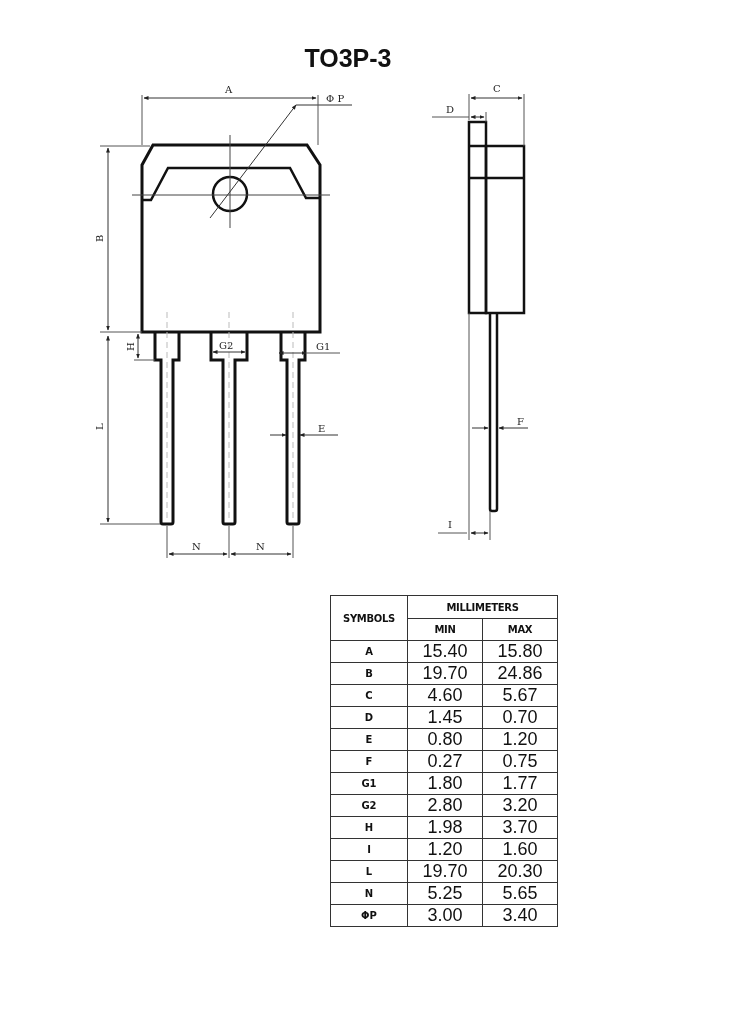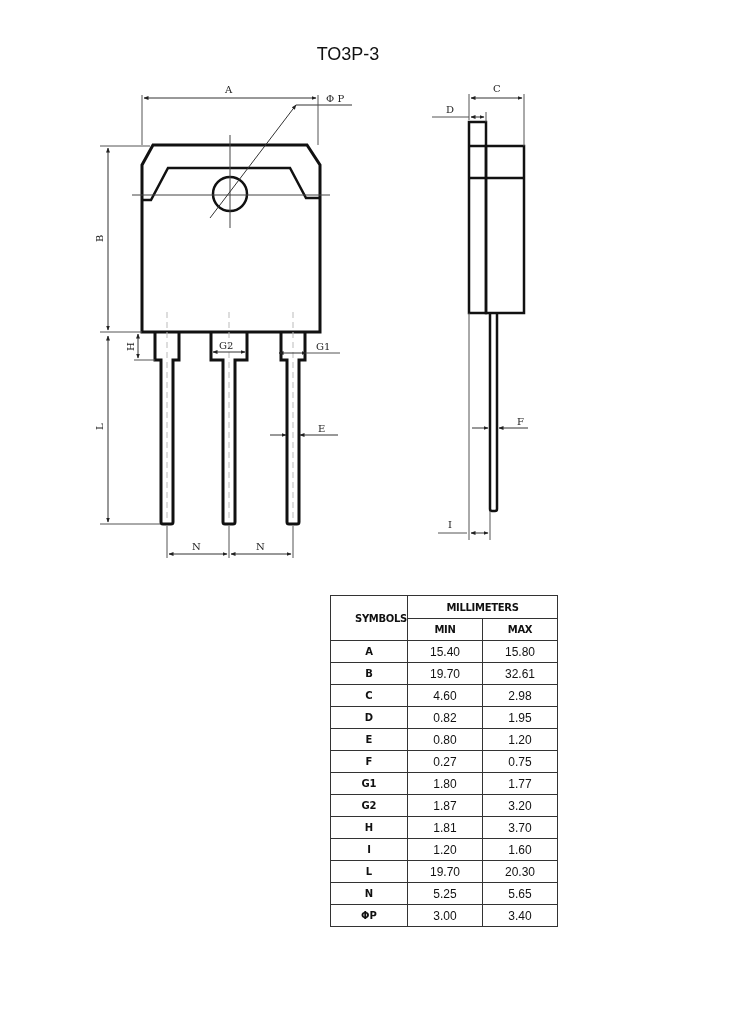--- a/index.html
+++ b/index.html
@@ -1,33 +1,33 @@
 <!DOCTYPE html>
 <html><head>
 <meta charset="utf-8">
 <style>
   html, body { margin: 0; padding: 0; background: #ffffff; }
   body { width: 756px; height: 1010px; position: relative; overflow: hidden; font-family: "Liberation Sans", sans-serif; }
   .title {
     position: absolute; left: 0; top: 44px; width: 696px; text-align: center;
-    font-family: "Liberation Sans", sans-serif; font-weight: normal; font-size: 18px; color: #111;
+    font-family: "Liberation Sans", sans-serif; font-weight: bold; font-size: 25px; color: #111;
   }
   svg.drawing { position: absolute; left: 0; top: 0; }
   .dimlbl { font-family: "DejaVu Serif", serif; font-size: 10px; fill: #222; }
   table.dims {
     position: absolute; left: 330px; top: 595px; border-collapse: collapse;
     font-family: "DejaVu Sans", sans-serif; color: #111;
   }
   table.dims td, table.dims th {
     border: 1.5px solid #333; height: 21px; padding: 0; text-align: center;
   }
   table.dims th { font-weight: bold; font-size: 10px; letter-spacing: -0.3px; }
   table.dims td.sym { font-weight: bold; font-size: 10px; width: 76px; }
-  table.dims td.val { font-family: "Liberation Sans", sans-serif; font-size: 12px; width: 74px; }
-  table.dims th.symh { width: 76px; text-align: right; }
+  table.dims td.val { font-family: "Liberation Sans", sans-serif; font-size: 18px; width: 74px; }
+  table.dims th.symh { width: 76px; }
   table.dims th.mm { height: 22px; }
 </style>
 </head>
 <body>
 
 <div class="title">TO3P-3</div>
 
 <svg class="drawing" width="756" height="580" viewBox="0 0 756 580" xmlns="http://www.w3.org/2000/svg">
   <defs>
     <marker id="arr" viewBox="0 0 10 10" refX="9" refY="5" markerWidth="5" markerHeight="5" orient="auto-start-reverse">
@@ -149,55 +149,55 @@
   </thead>
   <tbody>
     <tr>
         <td class="sym">A</td>
         <td class="val">15.40</td>
         <td class="val">15.80</td>
       </tr>
     <tr>
         <td class="sym">B</td>
         <td class="val">19.70</td>
-        <td class="val">32.61</td>
+        <td class="val">24.86</td>
       </tr>
     <tr>
         <td class="sym">C</td>
         <td class="val">4.60</td>
-        <td class="val">2.98</td>
+        <td class="val">5.67</td>
       </tr>
     <tr>
         <td class="sym">D</td>
-        <td class="val">0.82</td>
-        <td class="val">1.95</td>
+        <td class="val">1.45</td>
+        <td class="val">0.70</td>
       </tr>
     <tr>
         <td class="sym">E</td>
         <td class="val">0.80</td>
         <td class="val">1.20</td>
       </tr>
     <tr>
         <td class="sym">F</td>
         <td class="val">0.27</td>
         <td class="val">0.75</td>
       </tr>
     <tr>
         <td class="sym">G1</td>
         <td class="val">1.80</td>
         <td class="val">1.77</td>
       </tr>
     <tr>
         <td class="sym">G2</td>
-        <td class="val">1.87</td>
+        <td class="val">2.80</td>
         <td class="val">3.20</td>
       </tr>
     <tr>
         <td class="sym">H</td>
-        <td class="val">1.81</td>
+        <td class="val">1.98</td>
         <td class="val">3.70</td>
       </tr>
     <tr>
         <td class="sym">I</td>
         <td class="val">1.20</td>
         <td class="val">1.60</td>
       </tr>
     <tr>
         <td class="sym">L</td>
         <td class="val">19.70</td>

